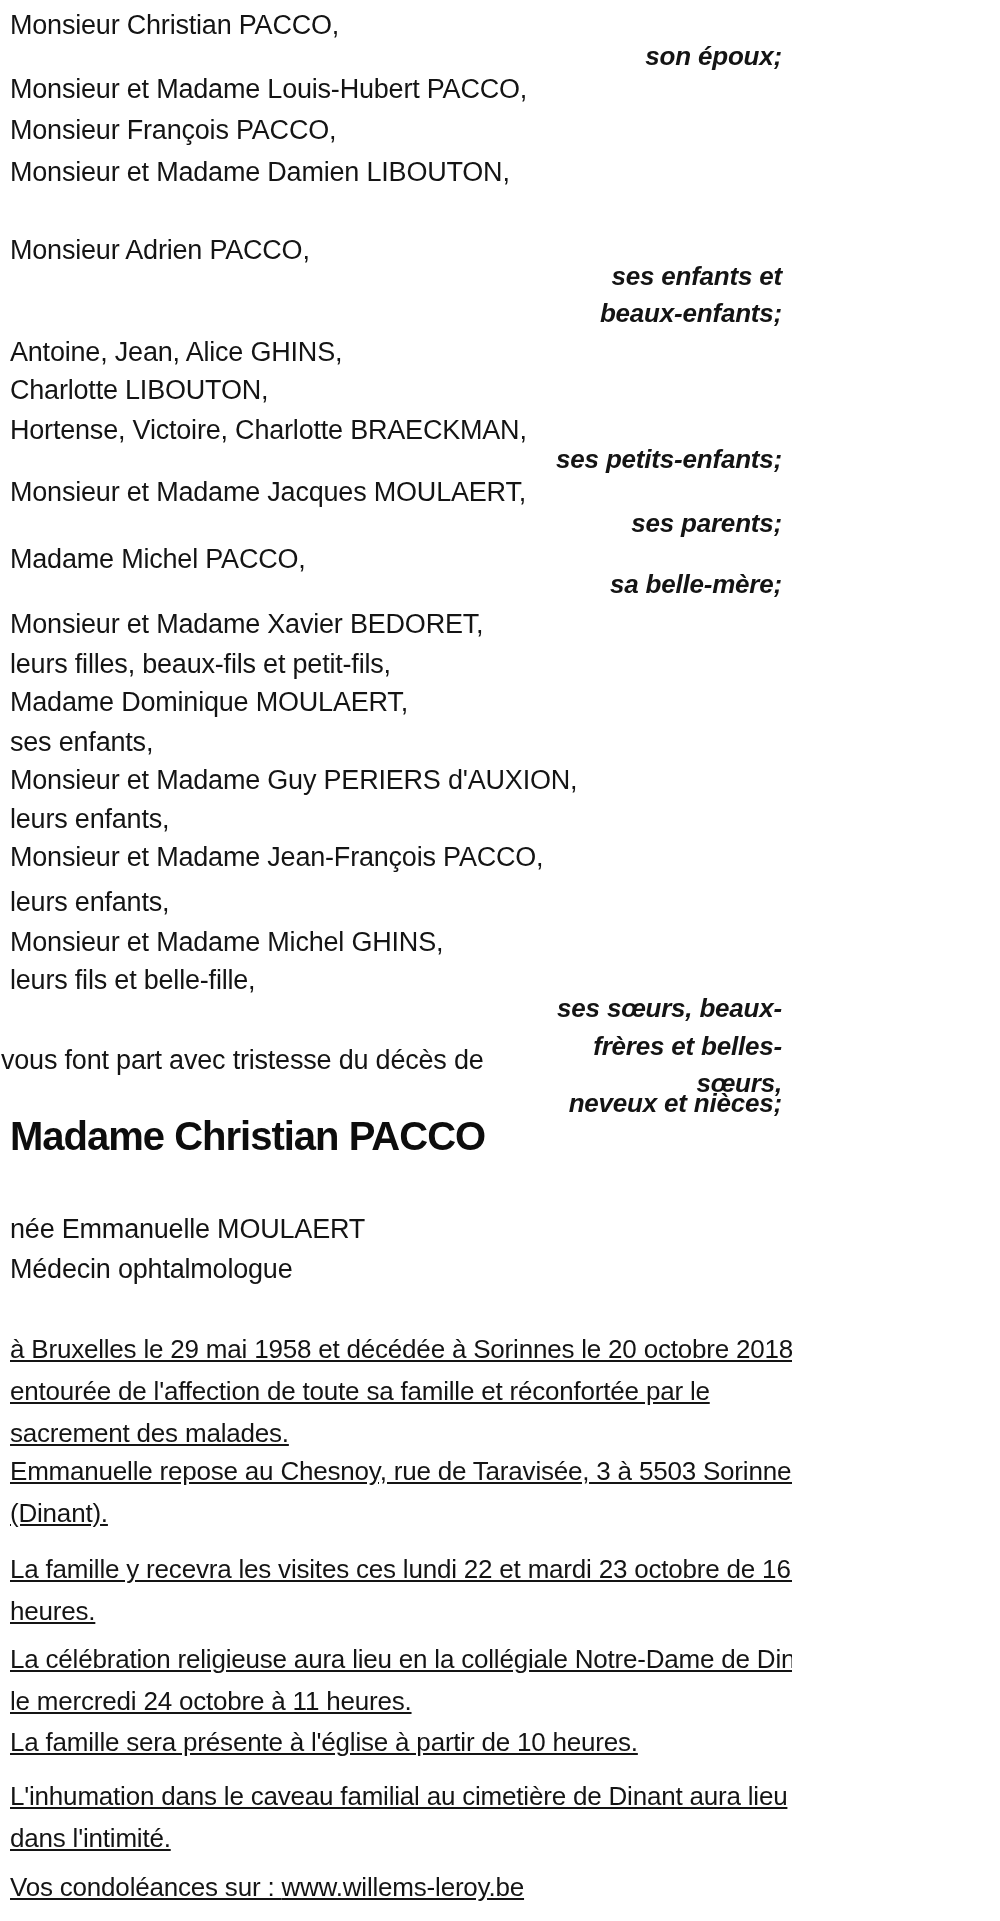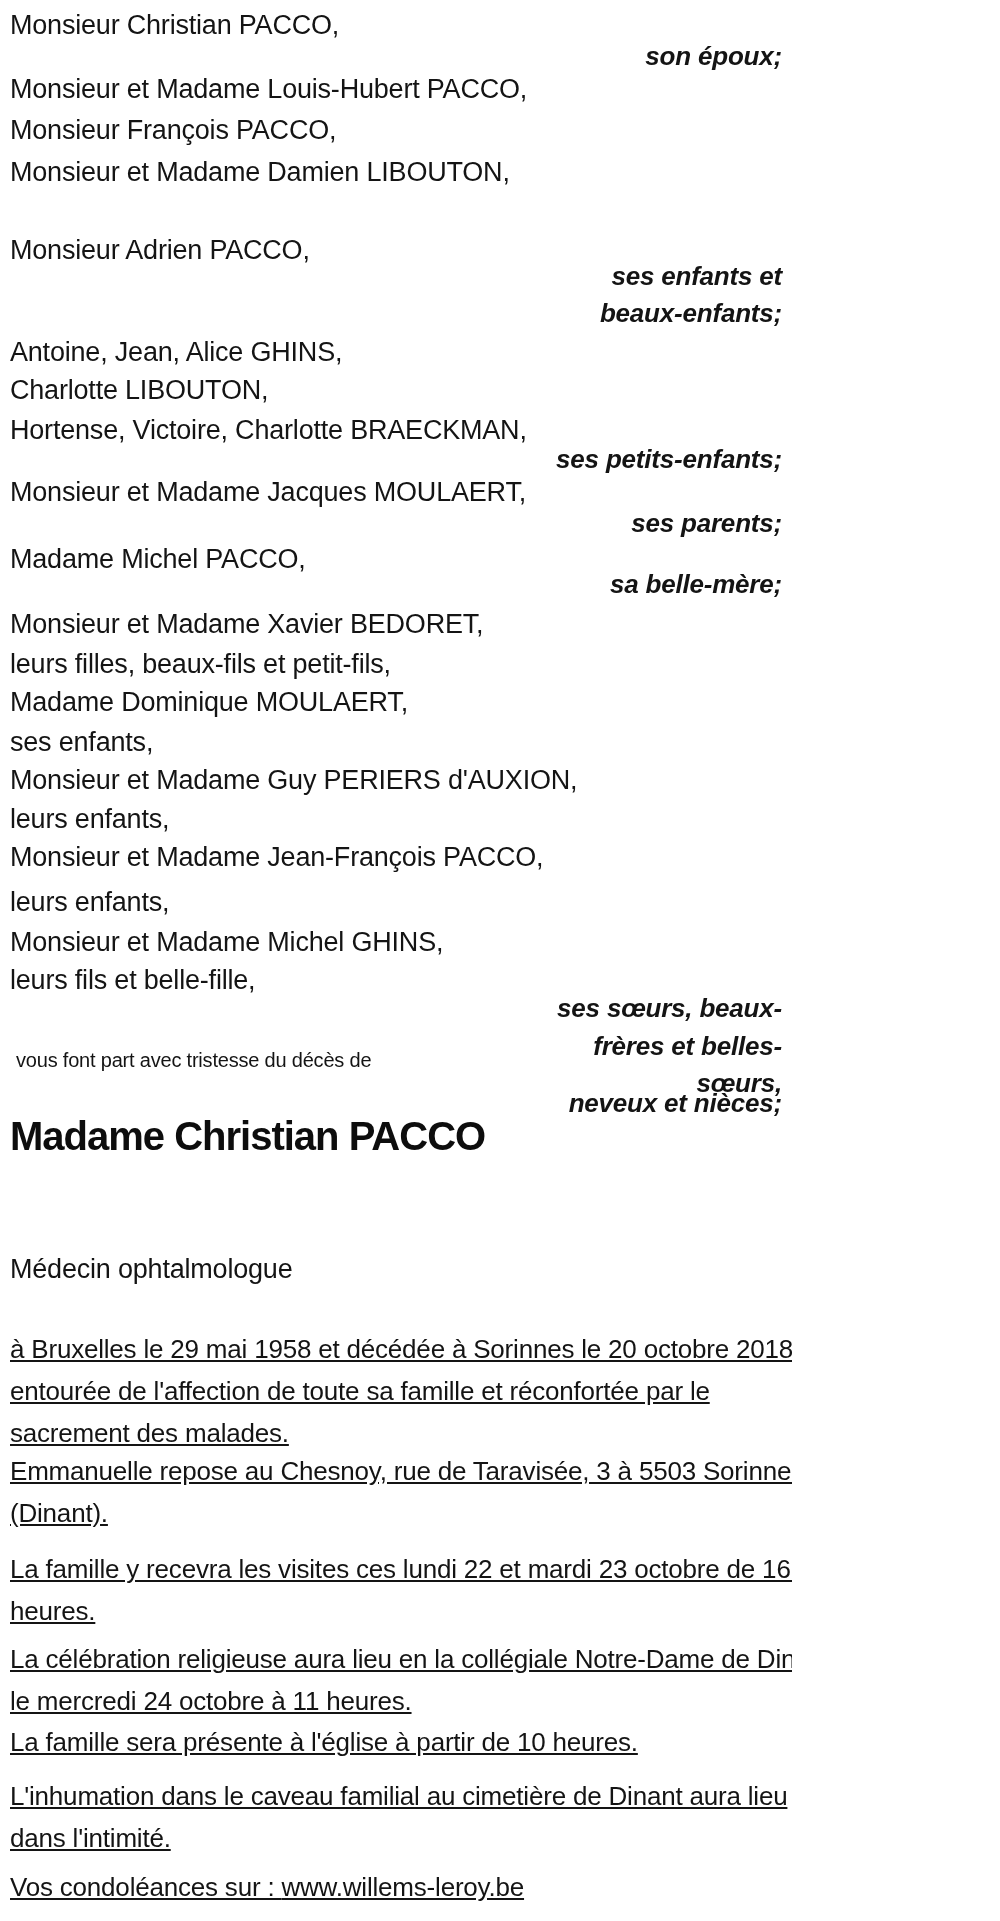--- a/index.html
+++ b/index.html
@@ -33,22 +33,22 @@
     line-height: 32px;
     font-weight: 700;
     font-style: italic;
     letter-spacing: -0.2px;
     white-space: nowrap;
     text-align: right;
   }
   .rl.tight { line-height: 26px; }
   .intro {
     position: absolute;
-    left: 16px;
-    font-size: 20px;
+    left: 1px;
+    font-size: 27px;
     line-height: 34px;
     letter-spacing: -0.2px;
     white-space: nowrap;
     text-align: center;
   }
   .deceased-title {
     position: absolute;
     left: 10px;
     margin: 0;
     font-size: 40px;
@@ -116,20 +116,21 @@
   <div class="nl" style="top:963px">leurs fils et belle-fille,</div>
   <div class="rl" style="top:992px">ses sœurs, beaux-</div>
   <div class="rl" style="top:1030px">frères et belles-</div>
   <div class="rl tight" style="top:1070px">sœurs,</div>
   <div class="rl tight" style="top:1090px">neveux et nièces;</div>
 
   <div class="intro" style="top:1043px">vous font part avec tristesse du décès de</div>
 
   <h1 class="deceased-title" style="top:1112px">Madame Christian PACCO</h1>
 
+  <div class="sub" style="top:1212px">née Emmanuelle MOULAERT</div>
   <div class="sub" style="top:1252px">Médecin ophtalmologue</div>
 
   <div class="para" style="top:1328px">à Bruxelles le 29 mai 1958 et décédée à Sorinnes le 20 octobre 2018,
 entourée de l'affection de toute sa famille et réconfortée par le
 sacrement des malades.</div>
   <div class="para" style="top:1450px">Emmanuelle repose au Chesnoy, rue de Taravisée, 3 à 5503 Sorinnes
 (Dinant).</div>
   <div class="para" style="top:1548px">La famille y recevra les visites ces lundi 22 et mardi 23 octobre de 16 à 19
 heures.</div>
   <div class="para" style="top:1638px">La célébration religieuse aura lieu en la collégiale Notre-Dame de Dinant,

